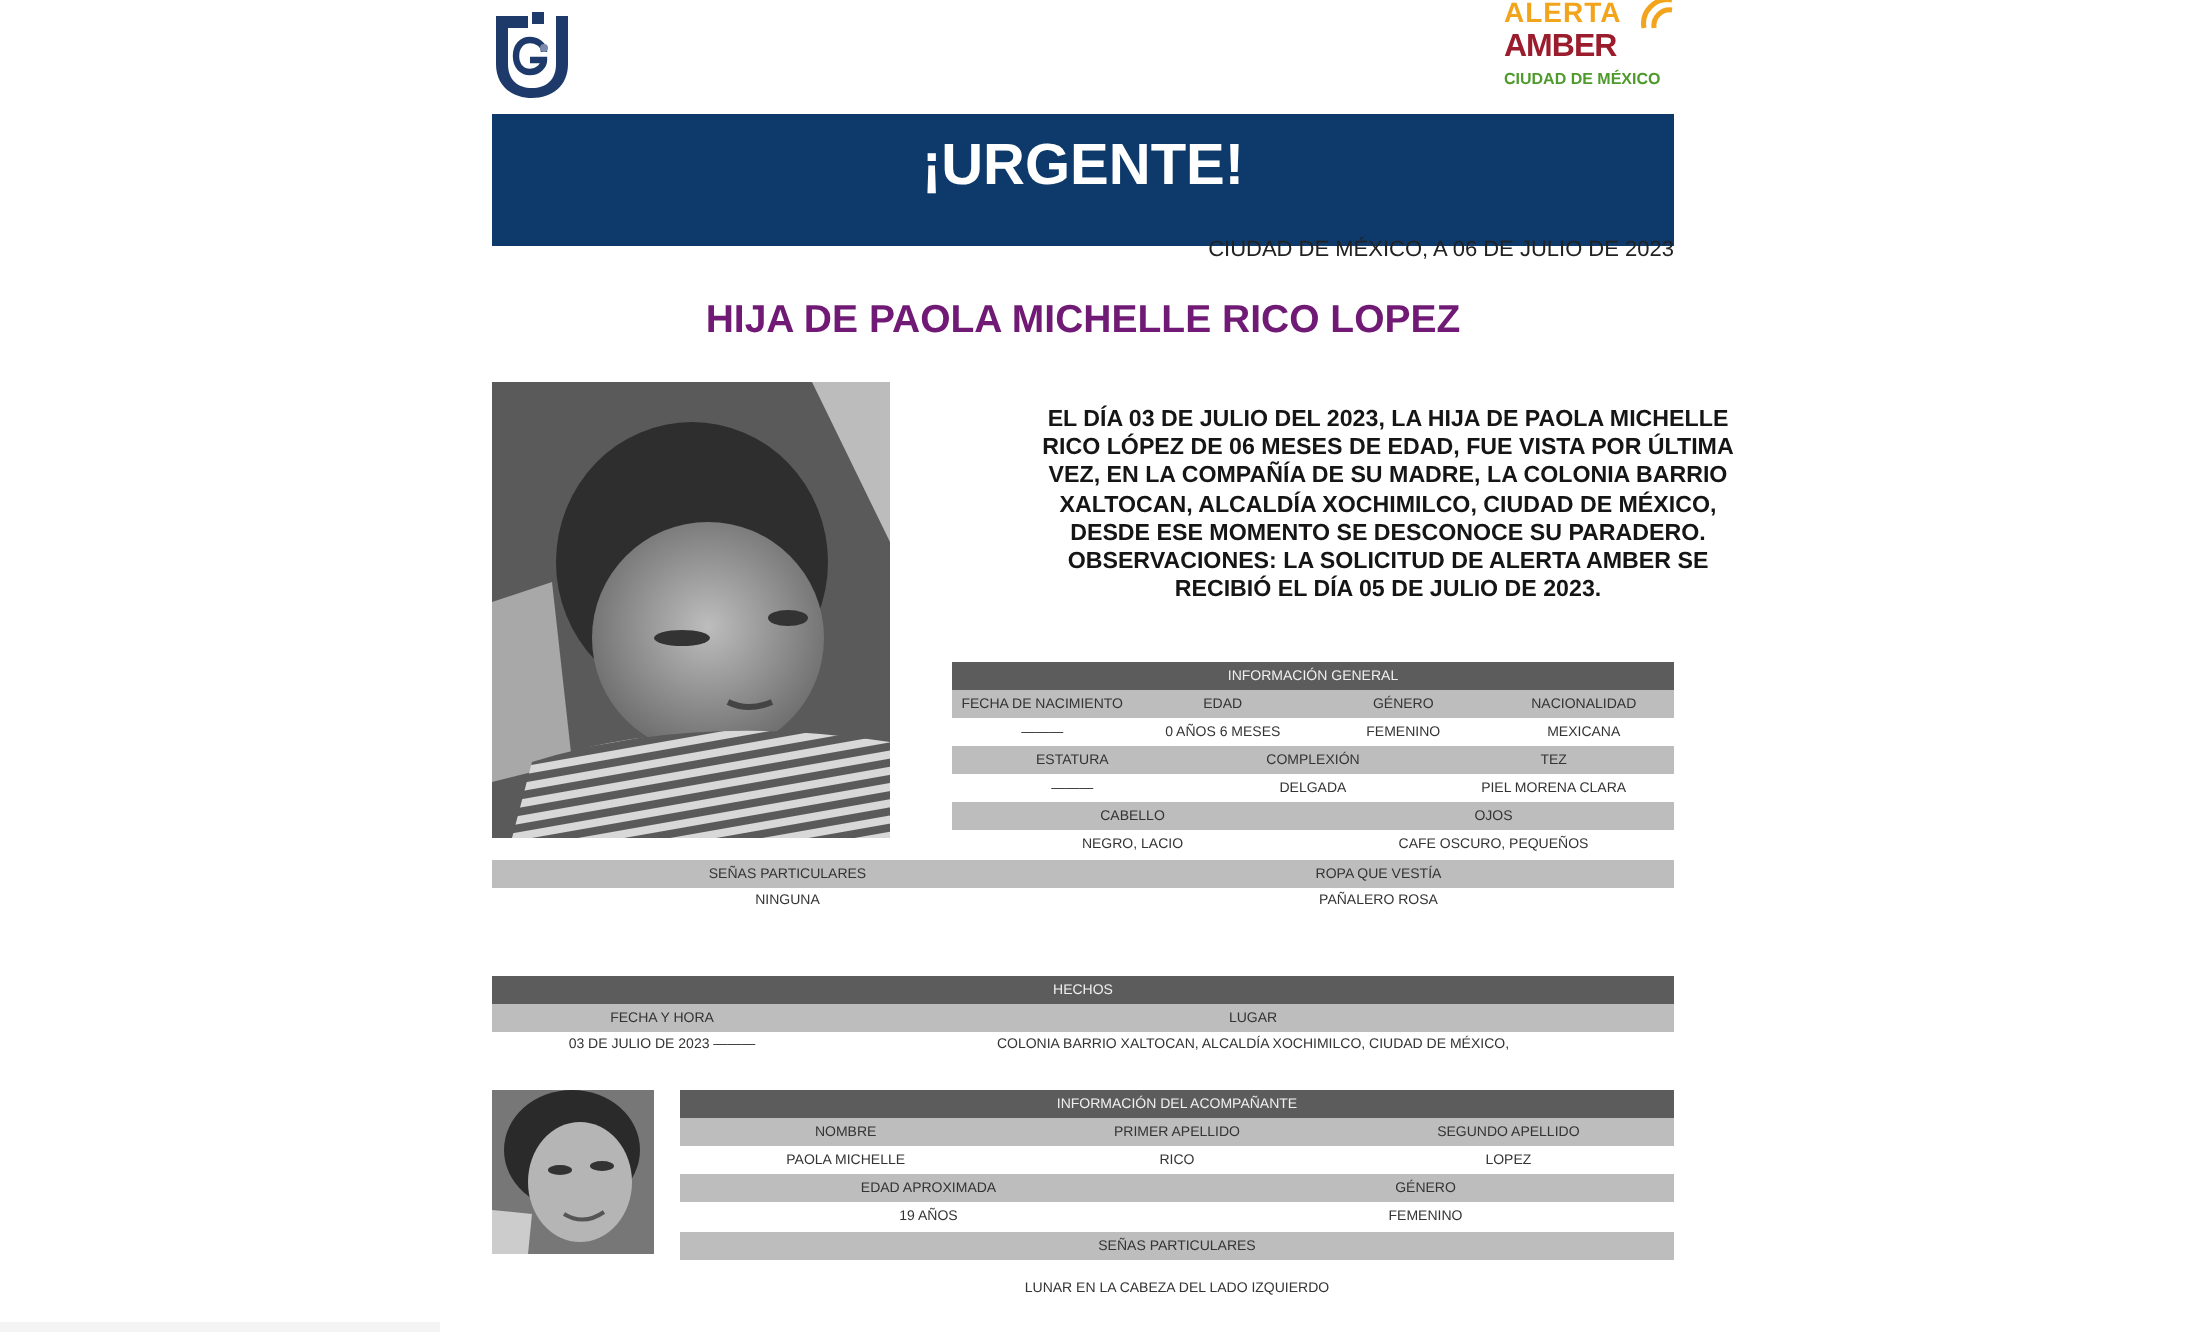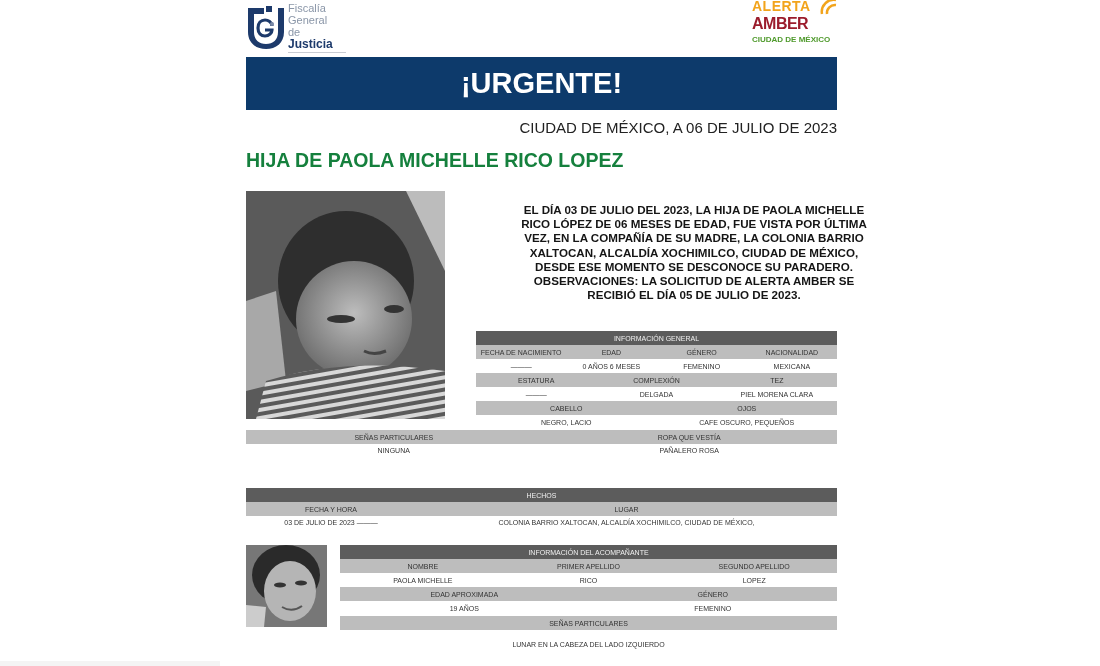--- a/index.html
+++ b/index.html
@@ -13,24 +13,24 @@
   .fgj-mark { position: absolute; left: 0; top: 2px; width: 40px; height: 46px; }
   .fgj-text { position: absolute; left: 42px; top: 0; font-size: 11px; line-height: 12px; color: #8a96a8; }
   .fgj-text .bold { color: #1d3a6b; font-weight: bold; font-size: 12px; }
   .fgj-text .small { font-size: 6px; color: #6b7688; border-top: 1px solid #c9ccd3; margin-top: 2px; padding-top: 1px; }
   .amber-logo { left: 752px; top: 0; width: 86px; height: 54px; text-align: left; }
   .amber-top { font-size: 14px; font-weight: bold; color: #f2a41c; line-height: 13px; letter-spacing: 0.5px; }
   .amber-main { font-size: 16px; font-weight: bold; color: #9b1c2c; line-height: 22px; letter-spacing: -0.5px; }
   .amber-sub { font-size: 8px; font-weight: bold; color: #4f9a2c; line-height: 10px; }
   .amber-waves { position: absolute; right: -2px; top: -4px; width: 22px; height: 22px; }
   
-  .banner { left: 246px; top: 57px; width: 591px; height: 53px; background: #0d3a6b; color: #fff;
+  .banner { left: 246px; top: 57px; width: 591px; height: 66px; background: #0d3a6b; color: #fff;
     font-weight: bold; font-size: 29px; text-align: center; line-height: 53px; }
-  .date-line { right: 263px; top: 119px; font-size: 15px; color: #222; }
-  .title { left: 246px; width: 591px; top: 149px; font-weight: bold; font-size: 19.5px; color: #15803d; }
+  .date-line { right: 263px; top: 119px; font-size: 11px; color: #222; }
+  .title { left: 246px; width: 591px; top: 149px; text-align: center; font-weight: bold; font-size: 19.5px; color: #701a75; }
   .photo-main { left: 246px; top: 191px; width: 199px; height: 228px; overflow: hidden; background: #6a6a6a; }
   .narrative { left: 478px; top: 203px; width: 360px; font-weight: bold; font-size: 11.6px; line-height: 14.2px; text-align: center; color: #151515; margin-left: 36px; }
   
   .row { position: absolute; display: flex; align-items: center; font-size: 7px; color: #333; }
   .row > div { flex: 1; text-align: center; white-space: nowrap; }
   .hdr-dark { background: #5c5c5c; color: #f0f0f0; }
   .hdr-light { background: #bdbdbd; color: #333; }
   .val { background: #fff; color: #333; }
   .photo-comp { left: 246px; top: 545px; width: 81px; height: 82px; overflow: hidden; background: #777; }
   .bottom-shadow { left: 0; top: 661px; width: 220px; height: 5px; background: #f4f4f4; }
@@ -38,26 +38,20 @@
 </head>
 <body>
 
 <div class="abs fgj-logo">
   <svg class="fgj-mark" viewBox="0 0 40 46">
     <path d="M2 4 H18 V10 H8 V28 C8 36 13 40 20 40 C27 40 32 36 32 28 V4 H38 V28 C38 39 30 45 20 45 C10 45 2 39 2 28 Z" fill="#1d3a6b"></path>
     <rect x="20" y="2" width="6" height="6" fill="#1d3a6b"></rect>
     <path d="M26 22 C26 18 22 16 19 16 C15 16 12 19 12 24 C12 29 15 32 19 32 C23 32 26 29 26 26 H19" fill="none" stroke="#1d3a6b" stroke-width="3.2"></path>
     <circle cx="26" cy="20" r="2" fill="#7a8aa8"></circle>
   </svg>
-  <div class="fgj-text">
-    <div>Fiscalía</div>
-    <div>General</div>
-    <div><span>de </span><span class="bold">Justicia</span></div>
-    <div class="small">Ciudad de México</div>
-  </div>
 </div>
 
 <div class="abs amber-logo">
   <svg class="amber-waves" viewBox="0 0 22 22">
     <path d="M4 18 A12 12 0 0 1 18 4" fill="none" stroke="#f2a41c" stroke-width="2.5"></path>
     <path d="M9 18 A8 8 0 0 1 18 9" fill="none" stroke="#f2a41c" stroke-width="2.5"></path>
   </svg>
   <div class="amber-top">ALERTA</div>
   <div class="amber-main">AMBER</div>
   <div class="amber-sub">CIUDAD DE MÉXICO</div>

